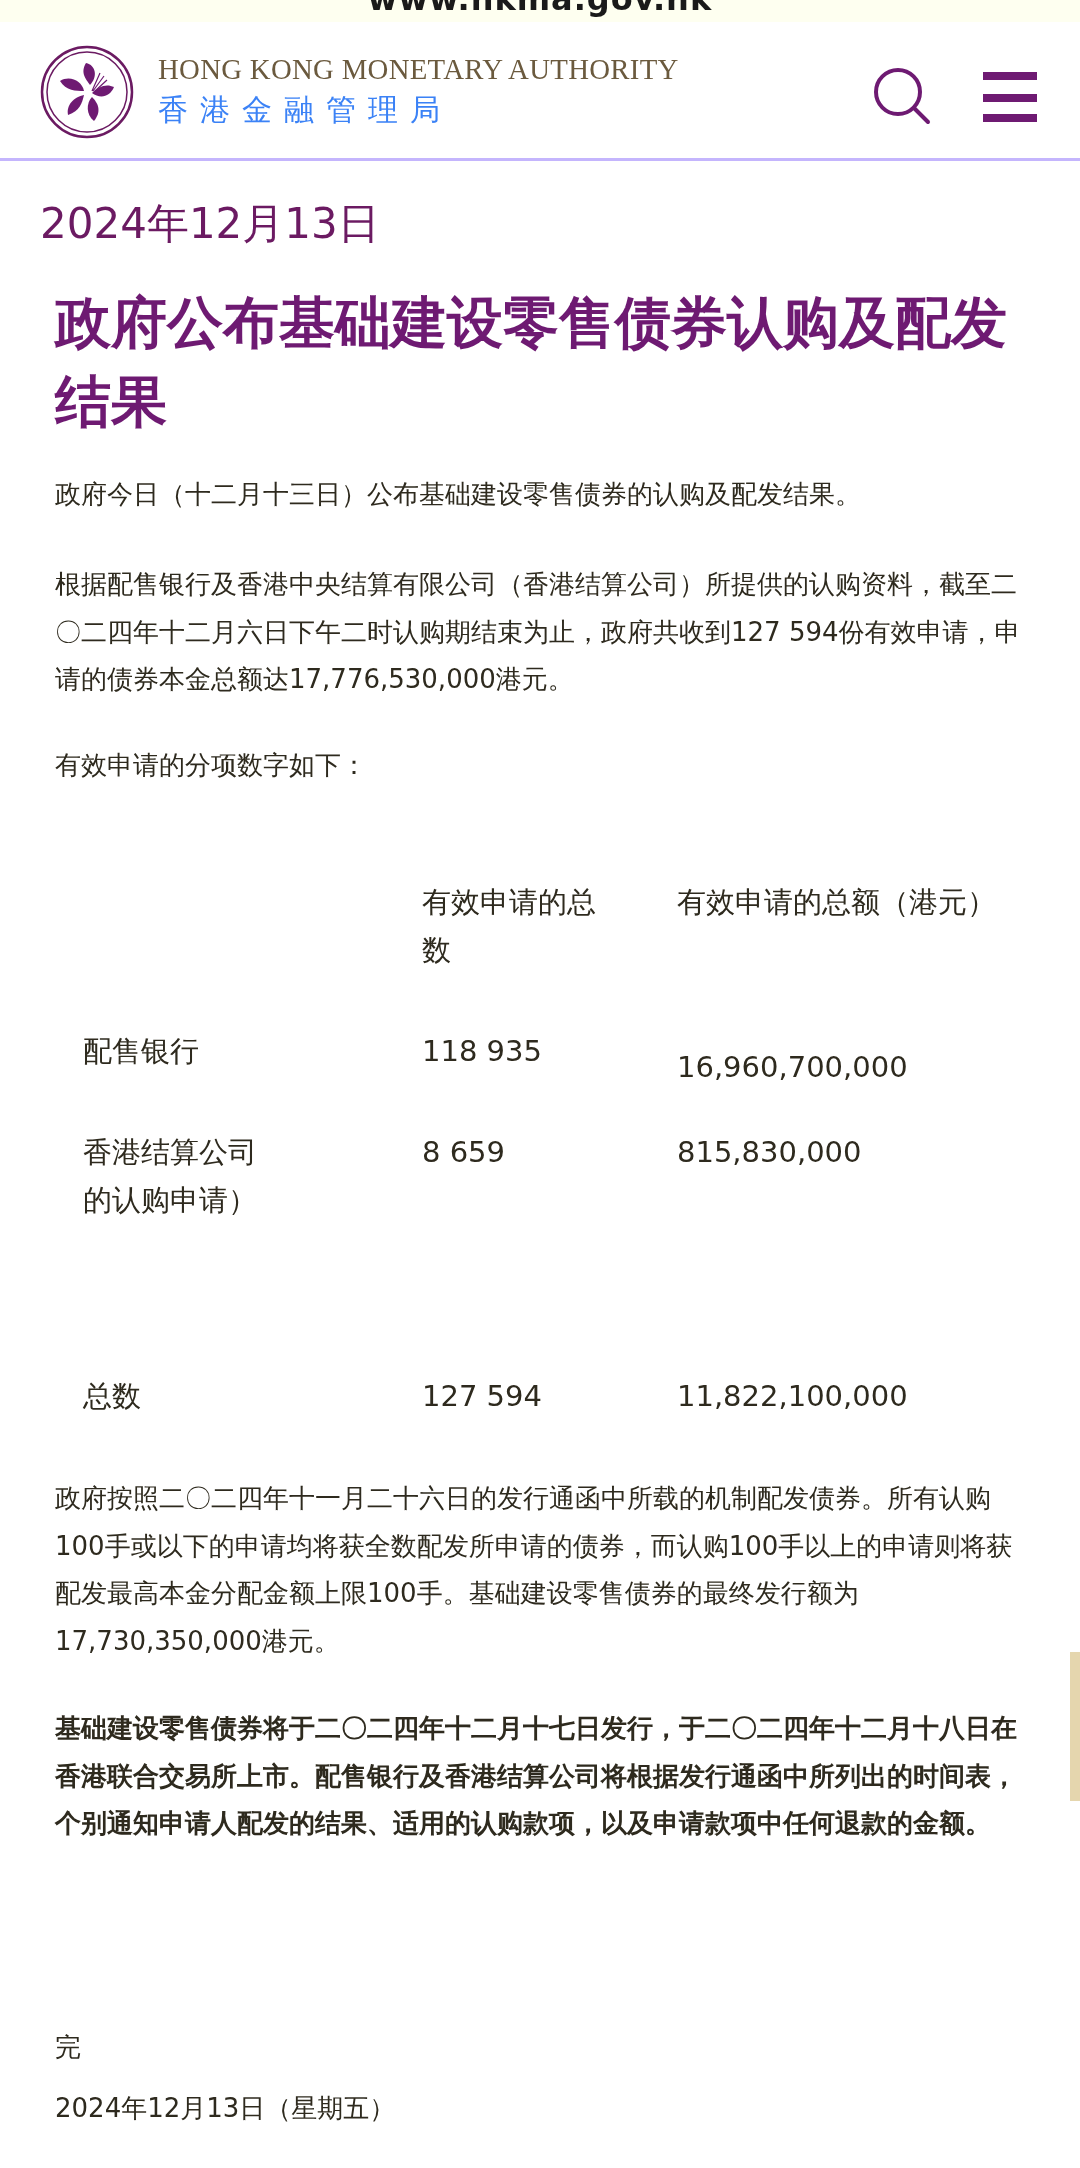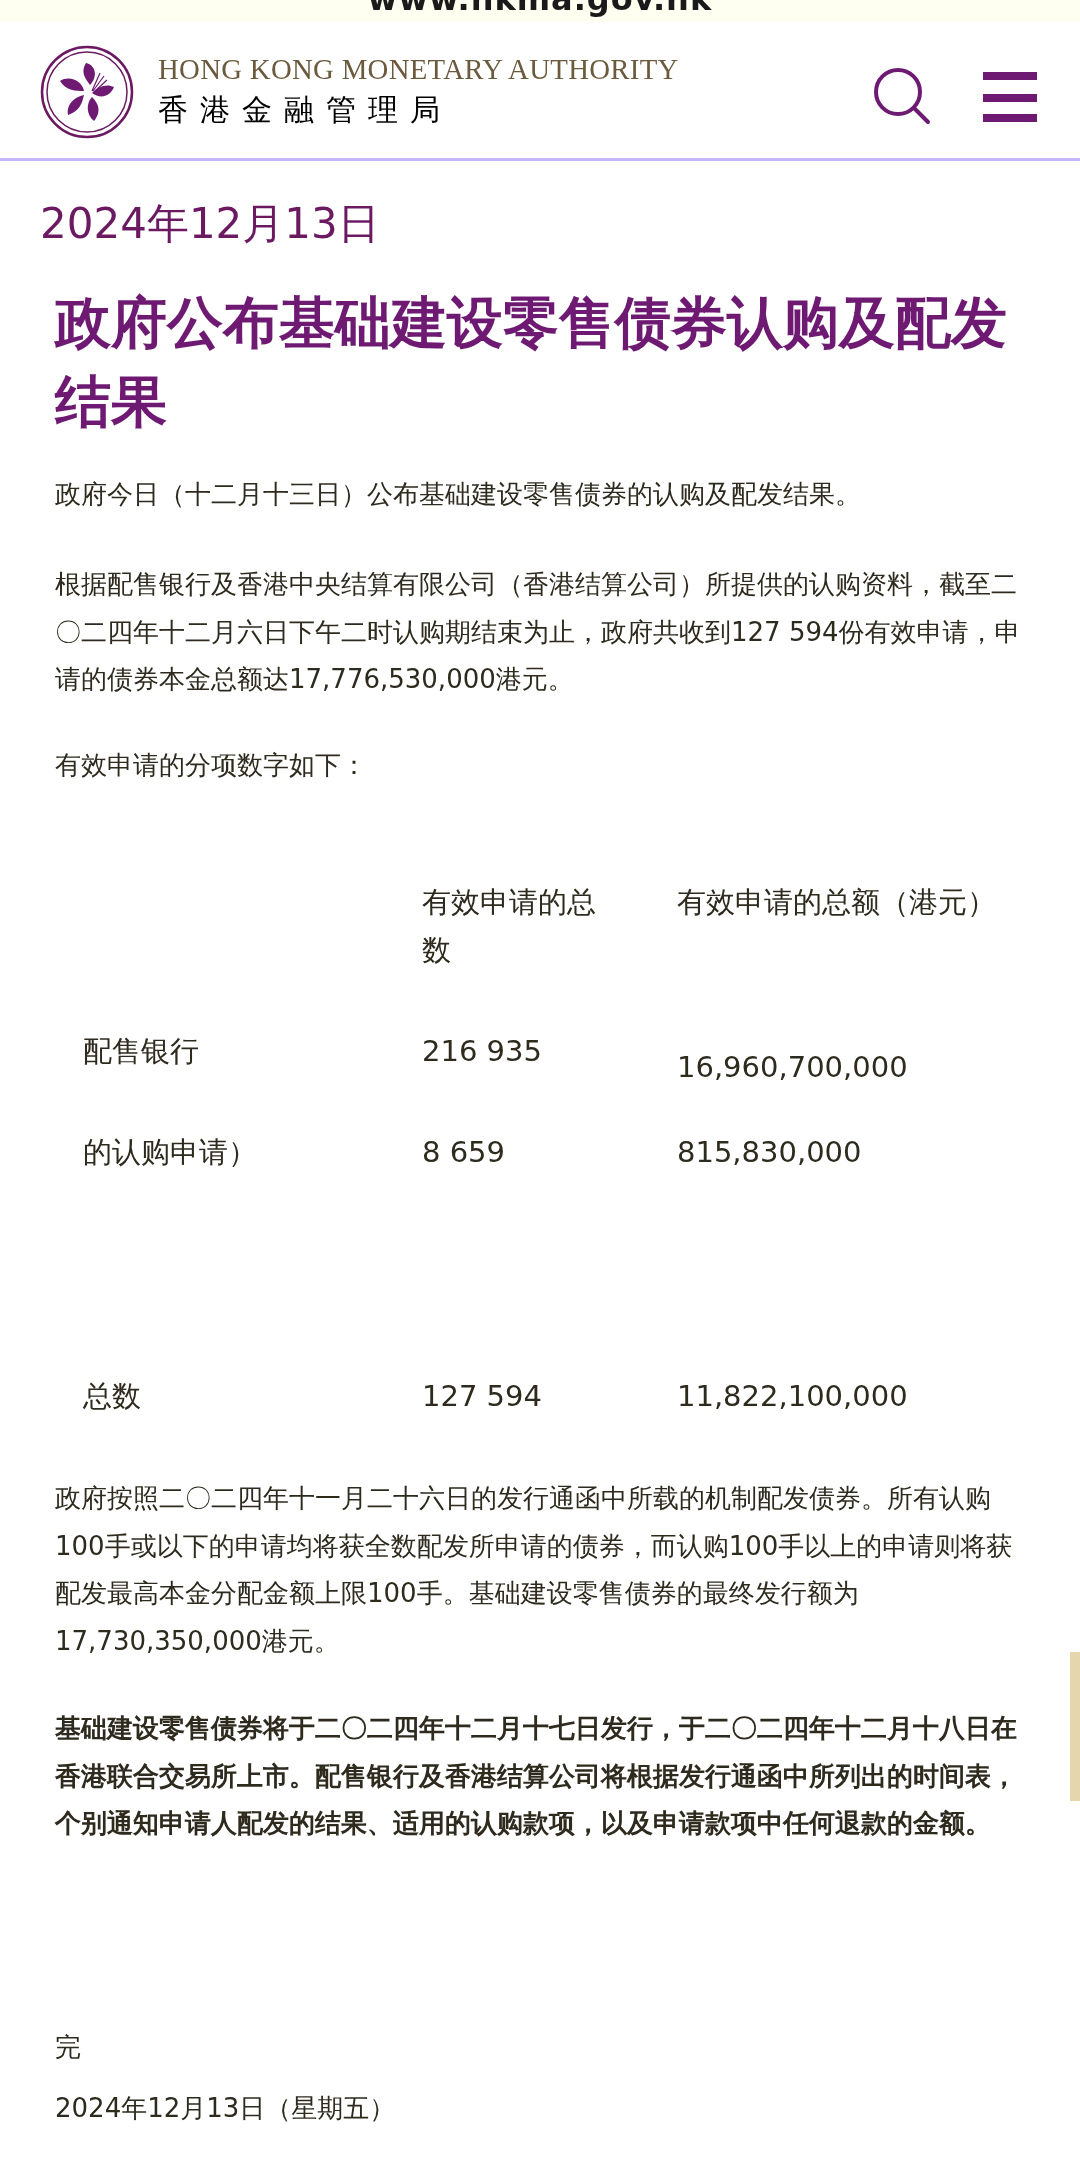--- a/index.html
+++ b/index.html
@@ -25,21 +25,21 @@
   .logo { position:absolute; left:40px; top:23px; width:94px; height:94px; }
   .brand-en {
     position:absolute; left:158px; top:30px; font-size:30px;
     font-family:"Liberation Serif", "DejaVu Serif", serif;
     color:#6b5a3e; letter-spacing:0.3px; transform:scaleX(0.96); transform-origin:left;
     white-space:nowrap;
   }
   .brand-zh {
     position:absolute; left:158px; top:68px; font-size:30px;
     font-family:"DejaVu Serif", "Liberation Serif", serif;
-    color:#000000; letter-spacing:12px; white-space:nowrap;
+    color:#3b82f6; letter-spacing:12px; white-space:nowrap;
   }
   .search-btn { position:absolute; left:868px; top:40px; width:70px; height:70px; cursor:pointer; }
   .menu-btn { position:absolute; left:980px; top:42px; width:60px; height:66px; cursor:pointer; }
   .date-top {
     position:absolute; left:40px; top:196px; font-size:42px; color:#6b1a62;
     white-space:nowrap;
   }
   .title {
     position:absolute; left:55px; top:283px; width:975px;
     font-size:56px; line-height:79px; font-weight:bold; color:#6e1a72;
@@ -106,26 +106,27 @@
 <p class="p" style="top:471px;">政府今日（十二月十三日）公布基础建设零售债券的认购及配发结果。</p>
 <p class="p" style="top:561px;">根据配售银行及香港中央结算有限公司（香港结算公司）所提供的认购资料，截至二〇二四年十二月六日下午二时认购期结束为止，政府共收到127 594份有效申请，申请的债券本金总额达17,776,530,000港元。</p>
 <p class="p" style="top:742px;">有效申请的分项数字如下：</p>
 
 <div class="table">
   <div class="cell col2" style="top:879px;">有效申请的总数</div>
   <div class="cell col3" style="top:879px;">有效申请的总额（港元）</div>
 
   <div>
     <div class="cell col1" style="top:1028px;">配售银行</div>
-    <div class="cell col2" style="top:1028px;">216 935</div>
+    <div class="cell col2" style="top:1028px;">118 935</div>
     <div class="cell col3" style="top:1028px;margin-top:16px;">16,960,700,000</div>
   </div>
 
   <div>
     <div class="cell col1" style="top:1129px; width:300px;">
+      <div>香港结算公司</div>
       <div>的认购申请）</div>
     </div>
     <div class="cell col2" style="top:1129px;">8 659</div>
     <div class="cell col3" style="top:1129px;">815,830,000</div>
   </div>
 
   <div>
     <div class="cell col1" style="top:1373px;">总数</div>
     <div class="cell col2" style="top:1373px;">127 594</div>
     <div class="cell col3" style="top:1373px;">11,822,100,000</div>

